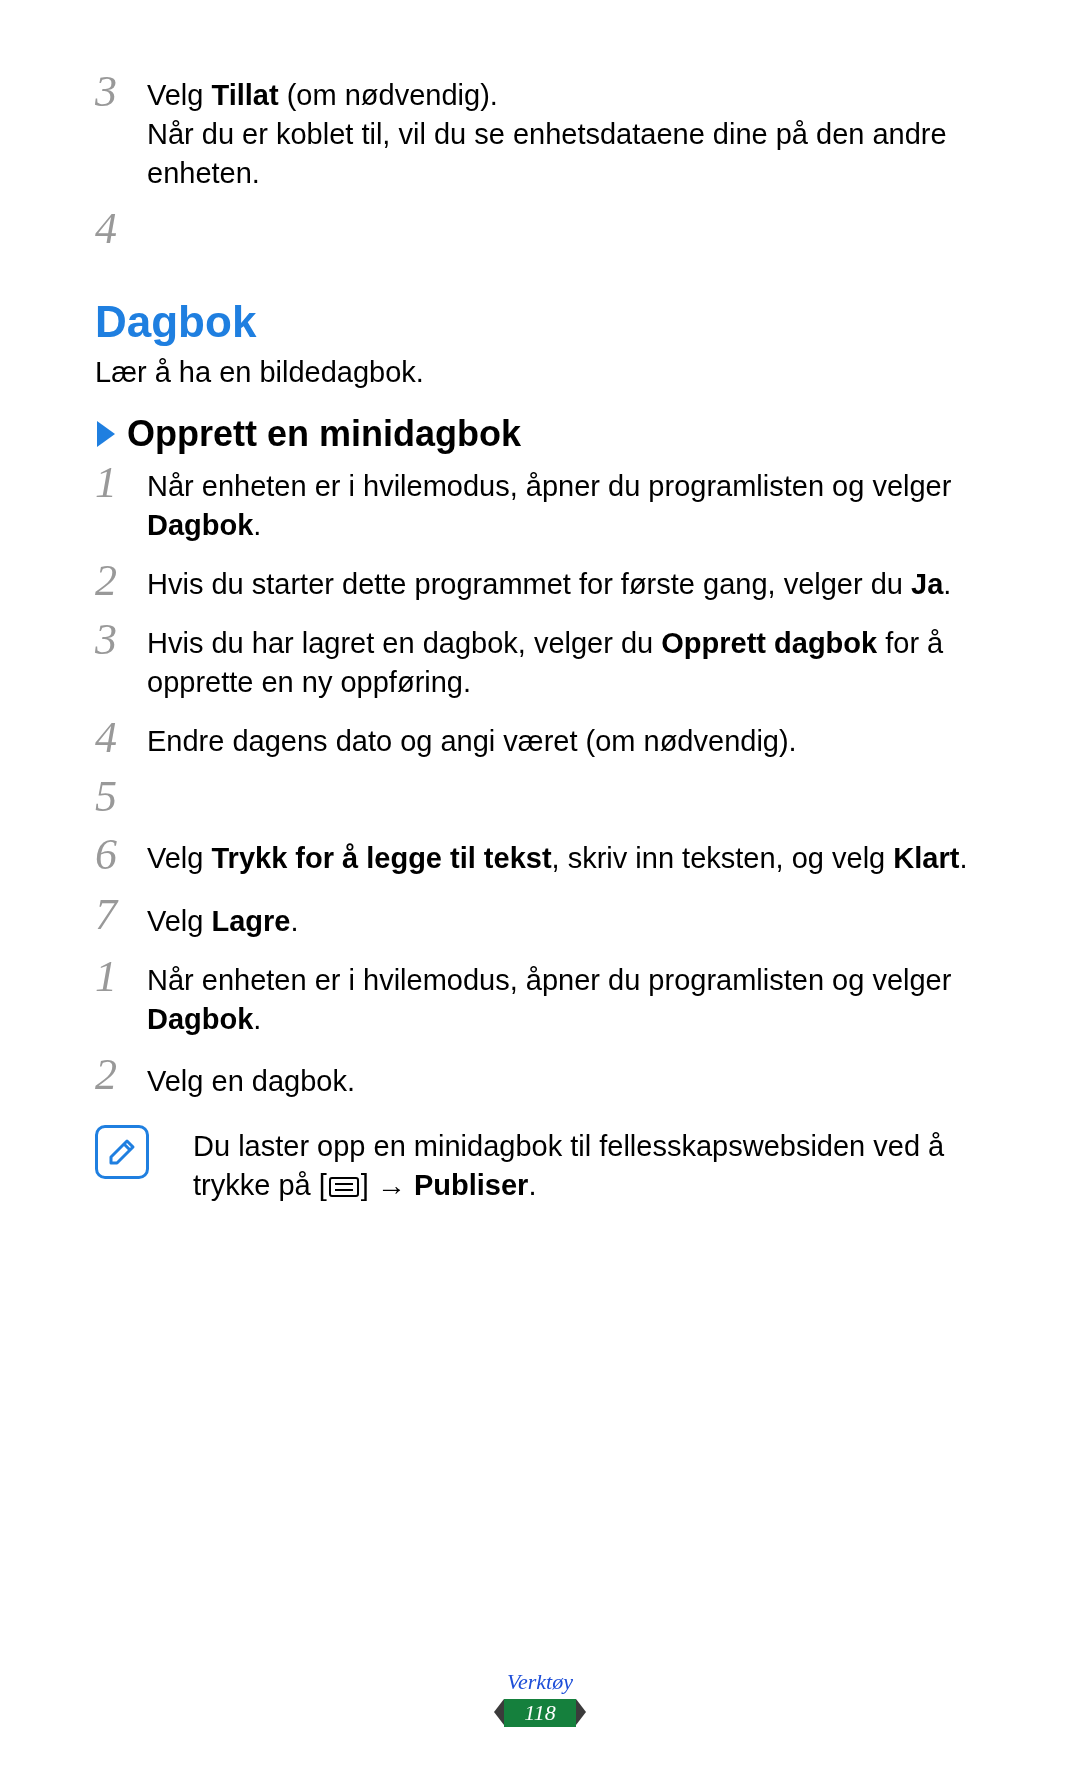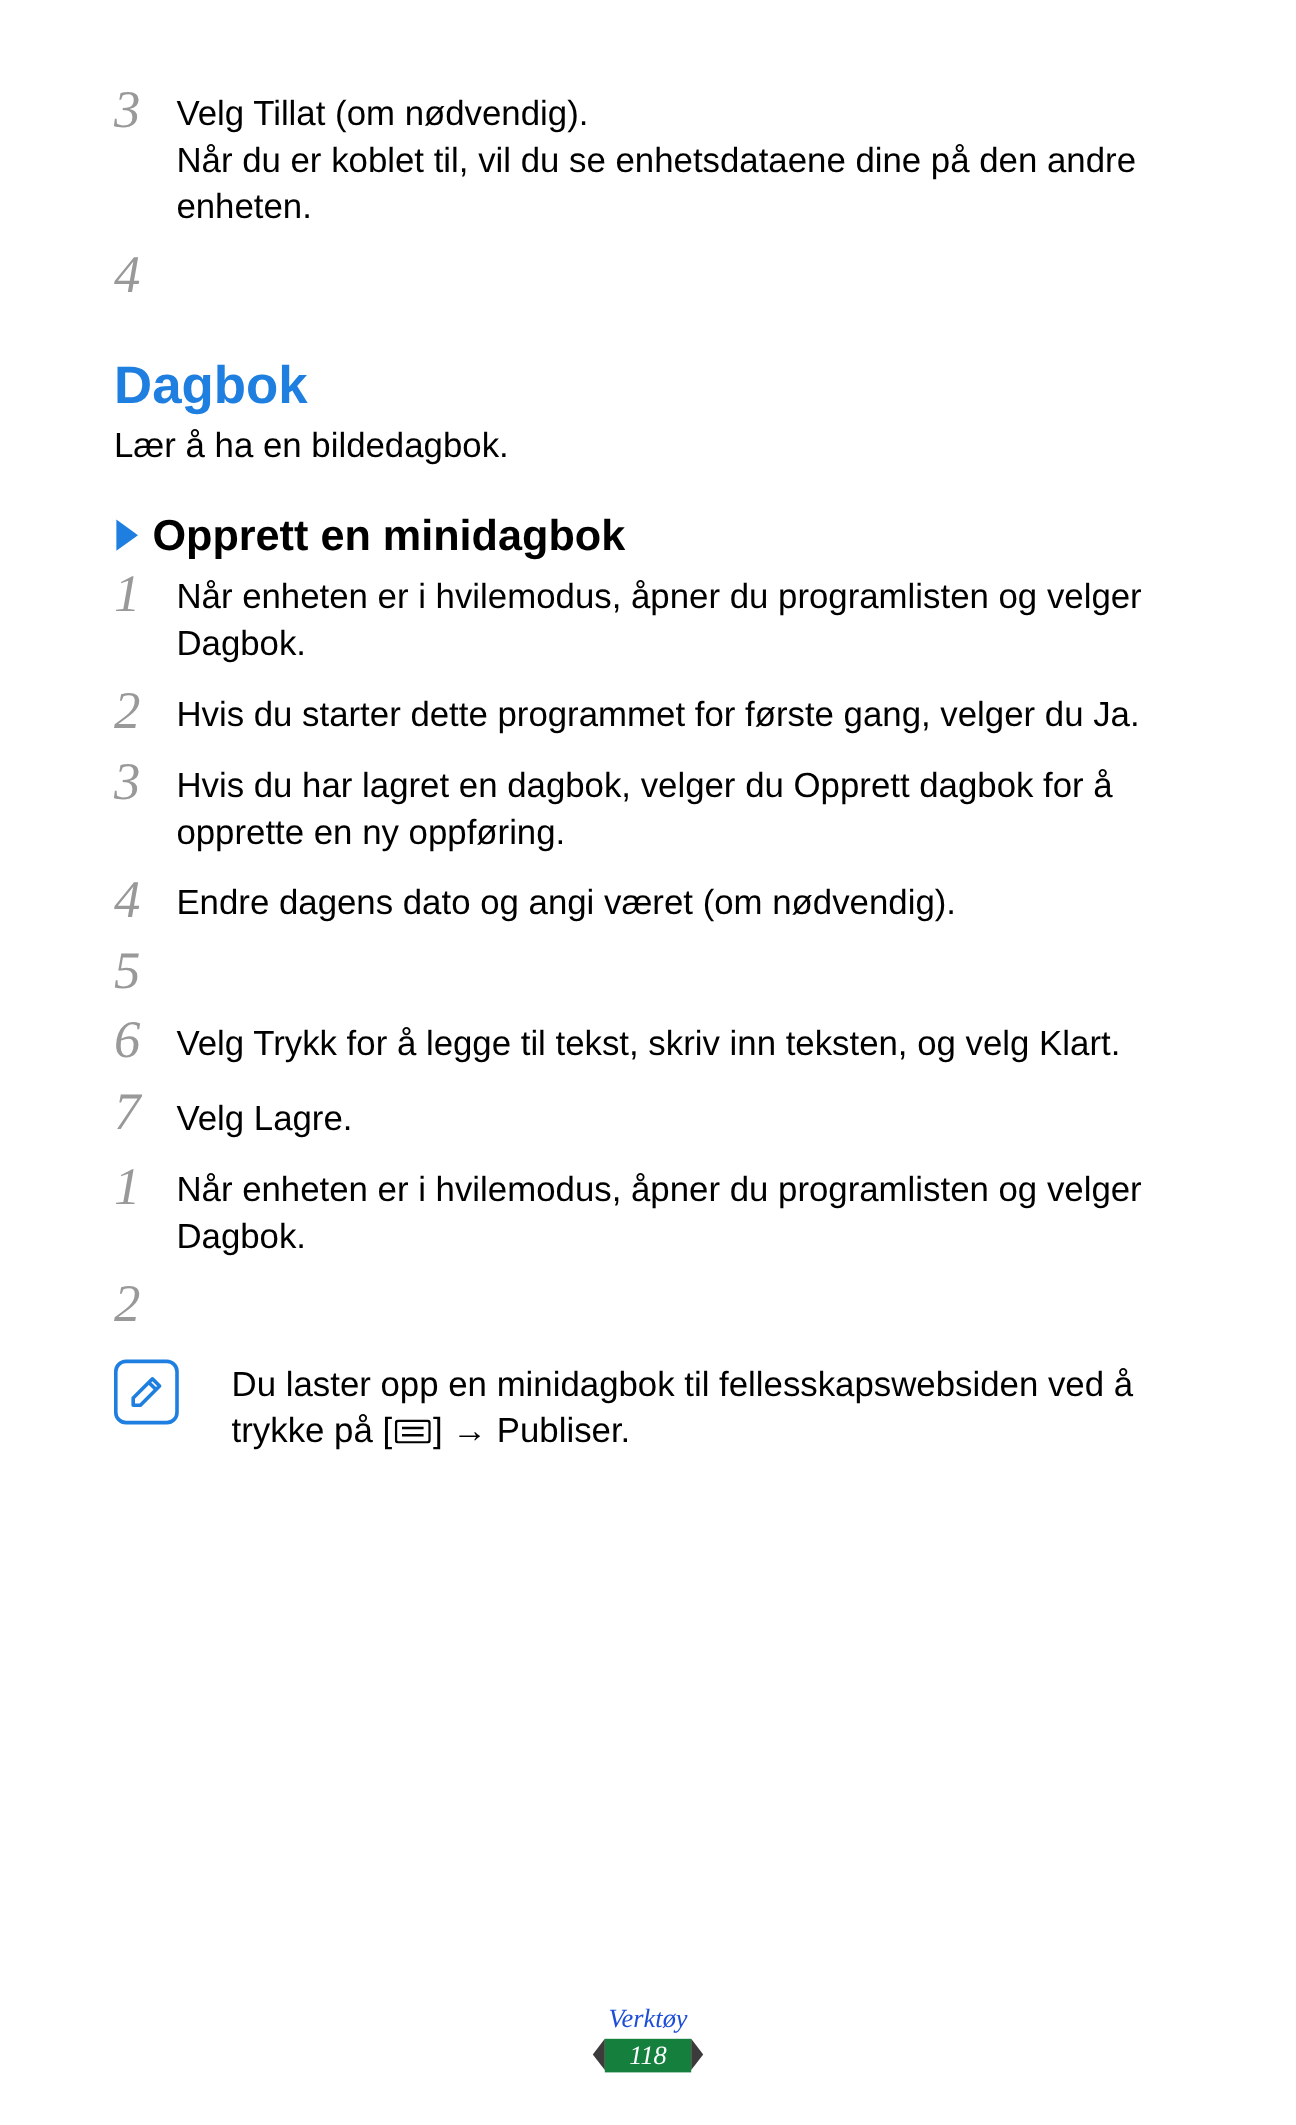--- a/index.html
+++ b/index.html
@@ -46,21 +46,21 @@
     margin-bottom: 6px;
   }
   .section-subtitle {
     font-size: 29px;
     line-height: 1.35;
     margin-bottom: 16px;
   }
   .sub-heading-row {
     display: flex;
     align-items: center;
-    margin-top: 32px;
+    margin-top: 20px;
     margin-bottom: 6px;
   }
   .sub-heading-text {
     font-size: 36px;
     font-weight: 700;
     color: #000;
   }
   .chev {
     width: 22px;
     height: 30px;
@@ -126,21 +126,21 @@
   .page-badge::after {
     content: "";
     position: absolute;
     top: 0;
     width: 0; height: 0;
     border-top: 13px solid transparent;
     border-bottom: 13px solid transparent;
   }
   .page-badge::before { left: -10px; border-right: 10px solid #3b3b3b; }
   .page-badge::after  { right: -10px; border-left: 10px solid #3b3b3b; }
-  b { font-weight: 400; }
+  b { font-weight: 700; }
 </style>
 </head>
 <body>
 
 <div class="page">
 
   <div class="step-row">
     <div class="step-num">3</div>
     <div class="step-body">
       <span>Velg </span><b>Tillat</b><span> (om nødvendig).</span><br>
@@ -209,20 +209,21 @@
 
   <div class="step-row">
     <div class="step-num">1</div>
     <div class="step-body">
       <span>Når enheten er i hvilemodus, åpner du programlisten og velger </span><b>Dagbok</b><span>.</span>
     </div>
   </div>
 
   <div class="step-row">
     <div class="step-num">2</div>
+    <div class="step-body tight">Velg en dagbok.</div>
   </div>
 
   <div class="note-row">
     <div class="note-icon">
       <svg width="34" height="34" viewBox="0 0 34 34">
         <path d="M6 28 L6 22 L22 6 L28 12 L12 28 Z" fill="none" stroke="#1f7fe0" stroke-width="3" stroke-linejoin="round"></path>
         <line x1="19" y1="9" x2="25" y2="15" stroke="#1f7fe0" stroke-width="3"></line>
       </svg>
     </div>
     <div class="note-body">

